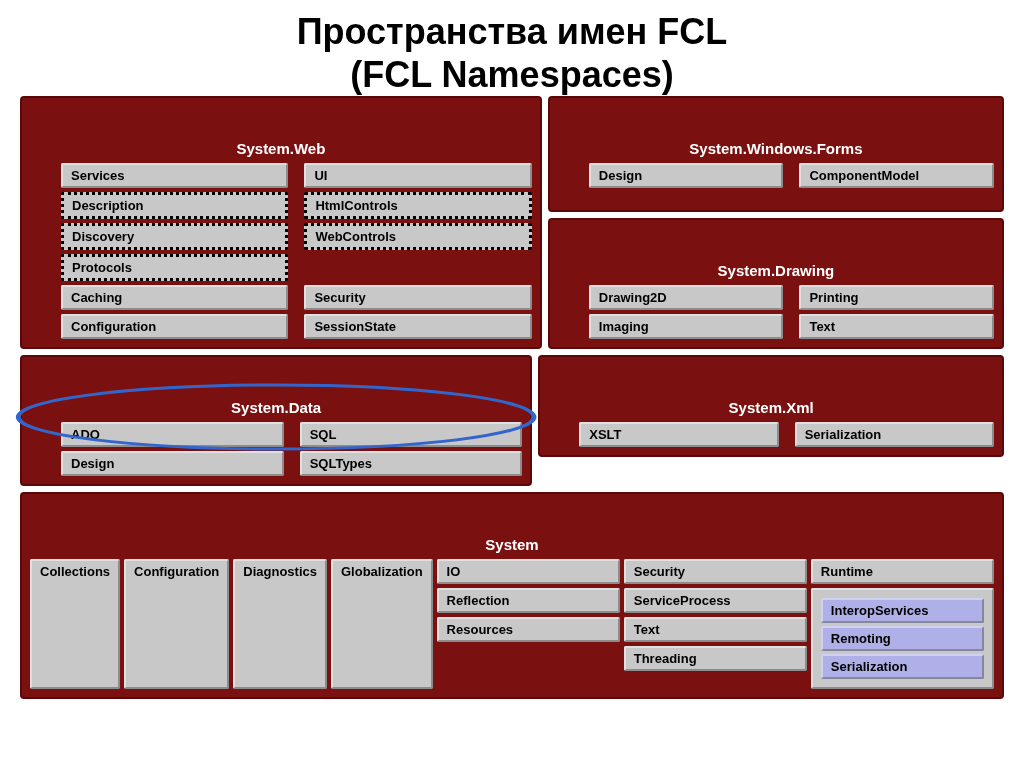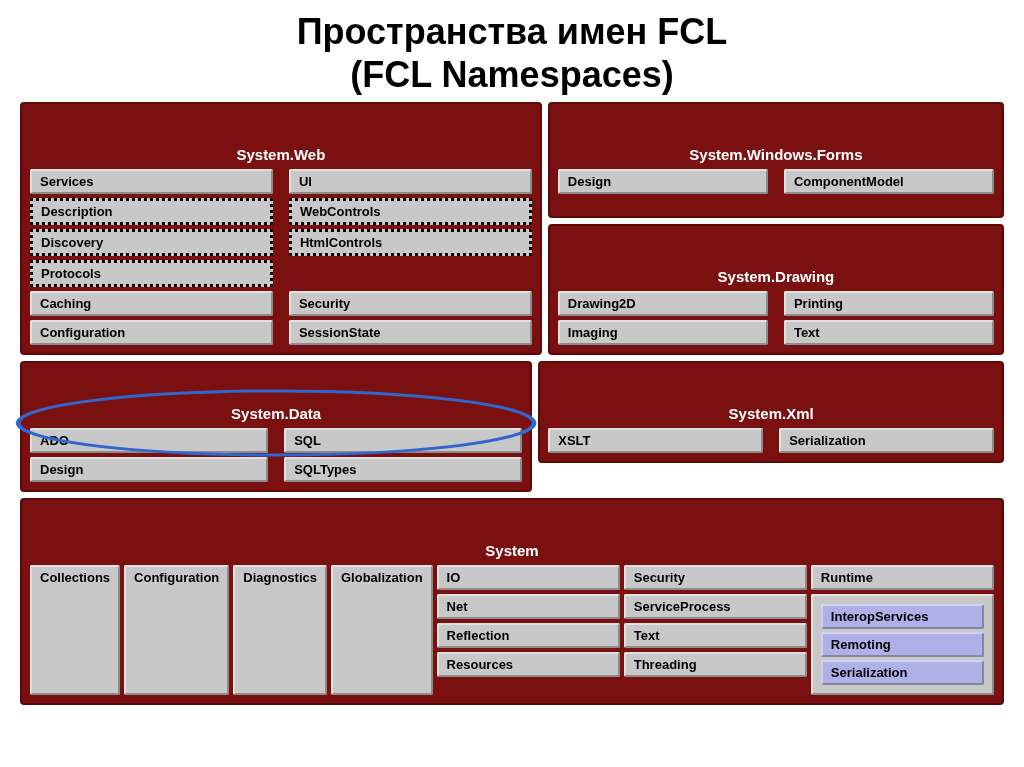--- a/index.html
+++ b/index.html
@@ -7,21 +7,21 @@
       background: #fff;
       font-family: Arial, sans-serif;
       width: 1024px;
       min-height: 767px;
       padding: 10px;
     }
     .page-title {
       text-align: center;
       font-size: 36px;
       font-weight: bold;
-      margin-bottom: 6px;
+      margin-bottom: 0;
       line-height: 1.2;
     }
     .diagram-container {
       display: flex;
       flex-direction: column;
       gap: 6px;
       padding: 0 10px;
     }
     .top-row {
       display: flex;
@@ -62,20 +62,21 @@
     }
     .item-box.outlined {
       background: #c8c8c8;
       border: 3px solid #000000;
       border-style: dotted;
     }
     .web-inner {
       display: flex;
       gap: 16px;
       flex: 1;
+      margin-left: 31px;
     }
     .web-left {
       flex: 1;
       display: flex;
       flex-direction: column;
       gap: 4px;
     }
     .web-right {
       flex: 1;
       display: flex;
@@ -101,22 +102,22 @@
         <div class="web-left">
           <div class="item-box">Services</div>
           <div class="item-box outlined">Description</div>
           <div class="item-box outlined">Discovery</div>
           <div class="item-box outlined">Protocols</div>
           <div class="item-box">Caching</div>
           <div class="item-box">Configuration</div>
         </div>
         <div class="web-right">
           <div class="item-box">UI</div>
+          <div class="item-box outlined">HtmlControls</div>
           <div class="item-box outlined">WebControls</div>
-          <div class="item-box outlined">HtmlControls</div>
           <div style="flex:1"></div>
           <div class="item-box">Security</div>
           <div class="item-box">SessionState</div>
         </div>
       </div>
     </div>
 
     <div style="flex:1; display:flex; flex-direction:column; gap:6px;">
 
       <div class="namespace-box system-winforms">
@@ -191,21 +192,20 @@
 
         <div style="flex:1; display:flex; flex-direction:row; gap:4px;">
           <div class="item-box">Collections</div>
           <div class="item-box">Configuration</div>
           <div class="item-box">Diagnostics</div>
           <div class="item-box">Globalization</div>
         </div>
 
         <div style="flex:1; display:flex; flex-direction:column; gap:4px;">
           <div class="item-box">IO</div>
-          <div class="item-box">Net</div>
           <div class="item-box">Reflection</div>
           <div class="item-box">Resources</div>
         </div>
 
         <div style="flex:1; display:flex; flex-direction:column; gap:4px;">
           <div class="item-box">Security</div>
           <div class="item-box">ServiceProcess</div>
           <div class="item-box">Text</div>
           <div class="item-box">Threading</div>
         </div>

